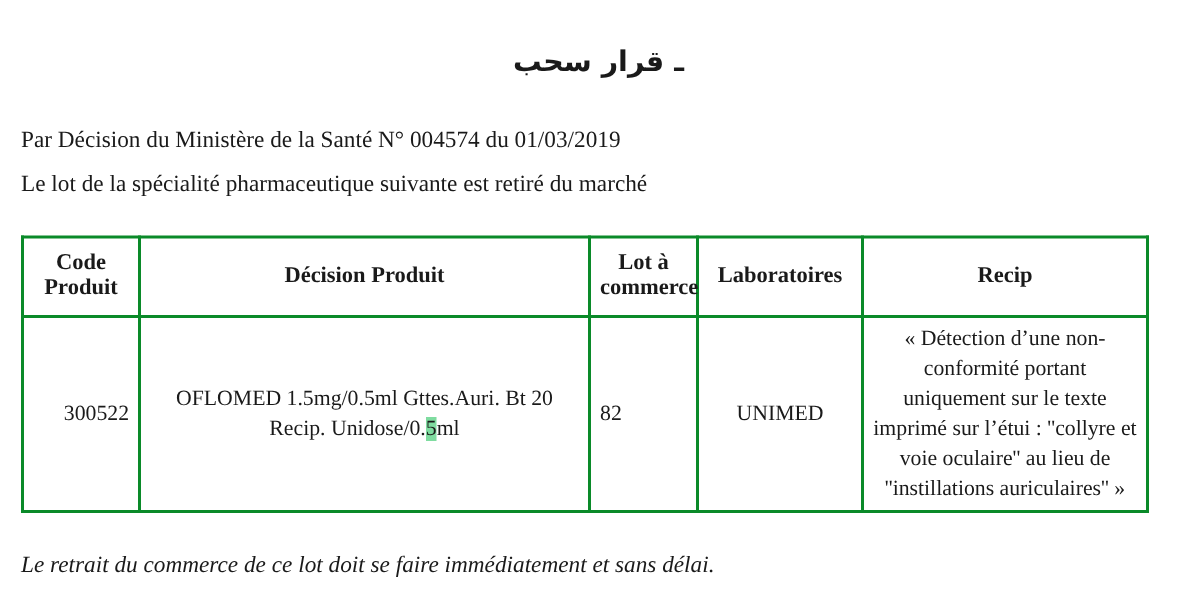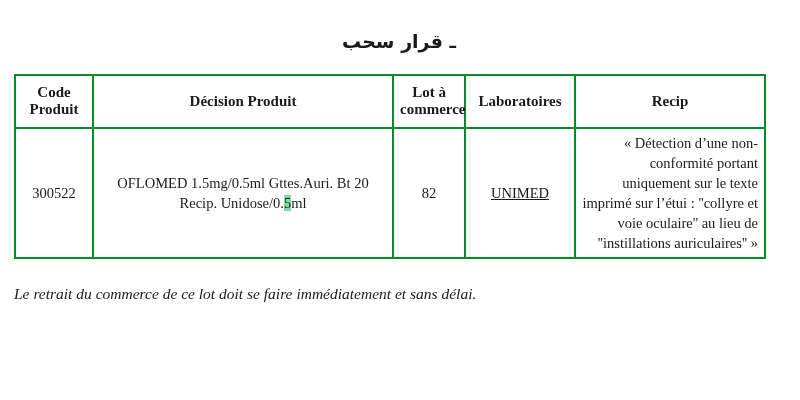--- a/index.html
+++ b/index.html
@@ -62,44 +62,48 @@
   table.retrait td {
     font-size: 14.5px;
     line-height: 1.38;
   }
   .col-code   { width: 78px; }
   .col-libelle{ width: 300px; }
   .col-lot    { width: 72px; }
   .col-labo   { width: 110px; }
   .col-motif  { width: auto; }
 
-  td.cell-code   { text-align: center; }
-  td.cell-lot    { text-align: center; }
-  td.cell-labo   { text-align: center; text-decoration: underline; }
+  td.cell-code   { text-align: right; }
+  td.cell-lot    { }
+  td.cell-labo   { text-align: center; }
   td.cell-libelle{ text-align: center; padding-left: 10px; padding-right: 8px; }
-  td.cell-motif  { text-align: right; padding-left: 10px; padding-right: 10px; }
+  td.cell-motif  { text-align: center; padding-left: 10px; padding-right: 10px; }
 
   .row-body td { height: 112px; }
 
   .highlight {
     background: #7fdca0;
   }
   .footer {
     margin-top: 26px;
     font-size: 15.5px;
     font-style: italic;
   }
 </style>
 </head>
 <body>
 
 <div class="page">
 
   <div class="arabic-title">ـ قرار سحب</div>
 
+  <div class="intro">
+    <p>Par Décision du Ministère de la Santé N° 004574 du 01/03/2019</p>
+    <p>Le lot de la spécialité pharmaceutique suivante est retiré du marché</p>
+  </div>
 
   <table class="retrait">
     <colgroup>
       <col class="col-code">
       <col class="col-libelle">
       <col class="col-lot">
       <col class="col-labo">
       <col class="col-motif">
     </colgroup>
     <thead>

